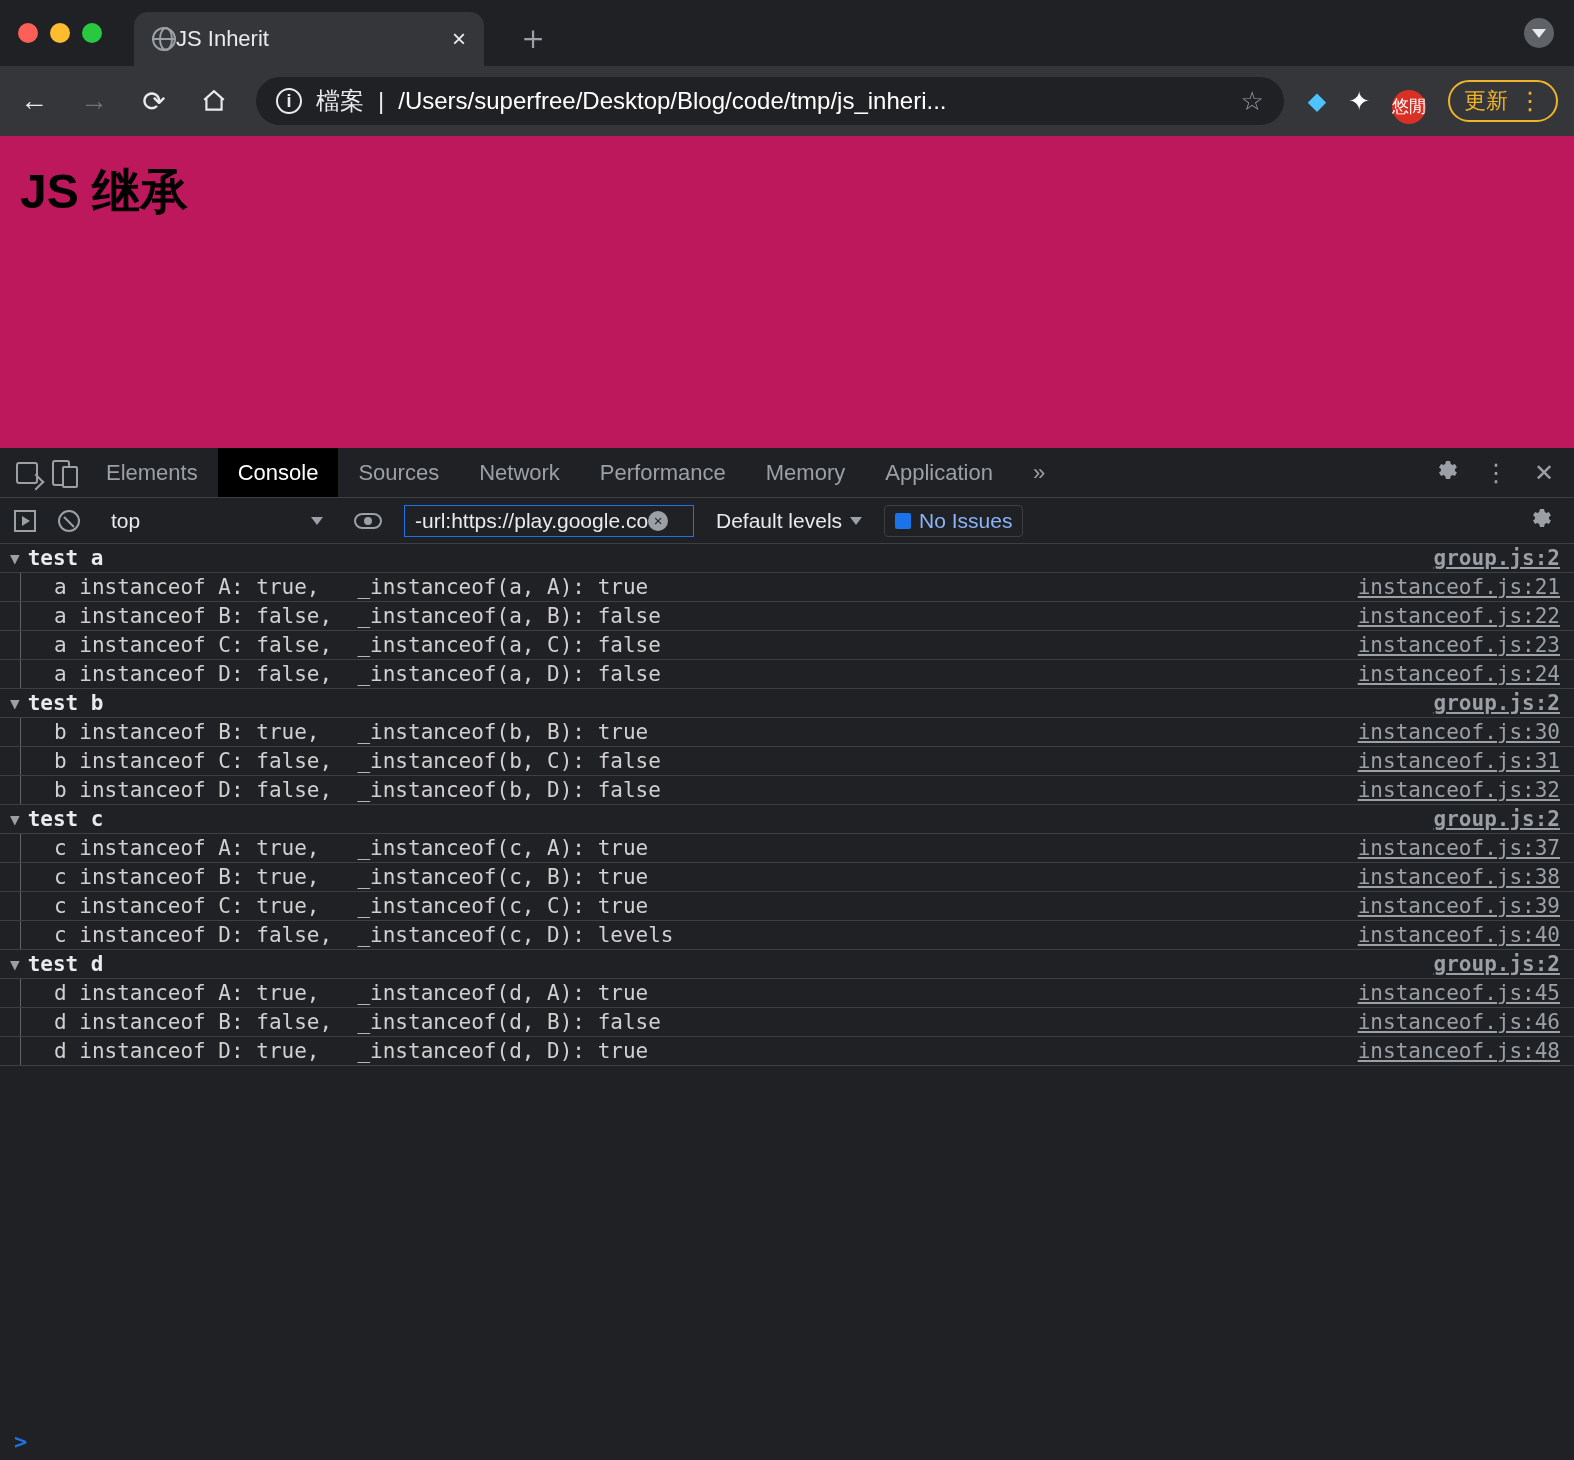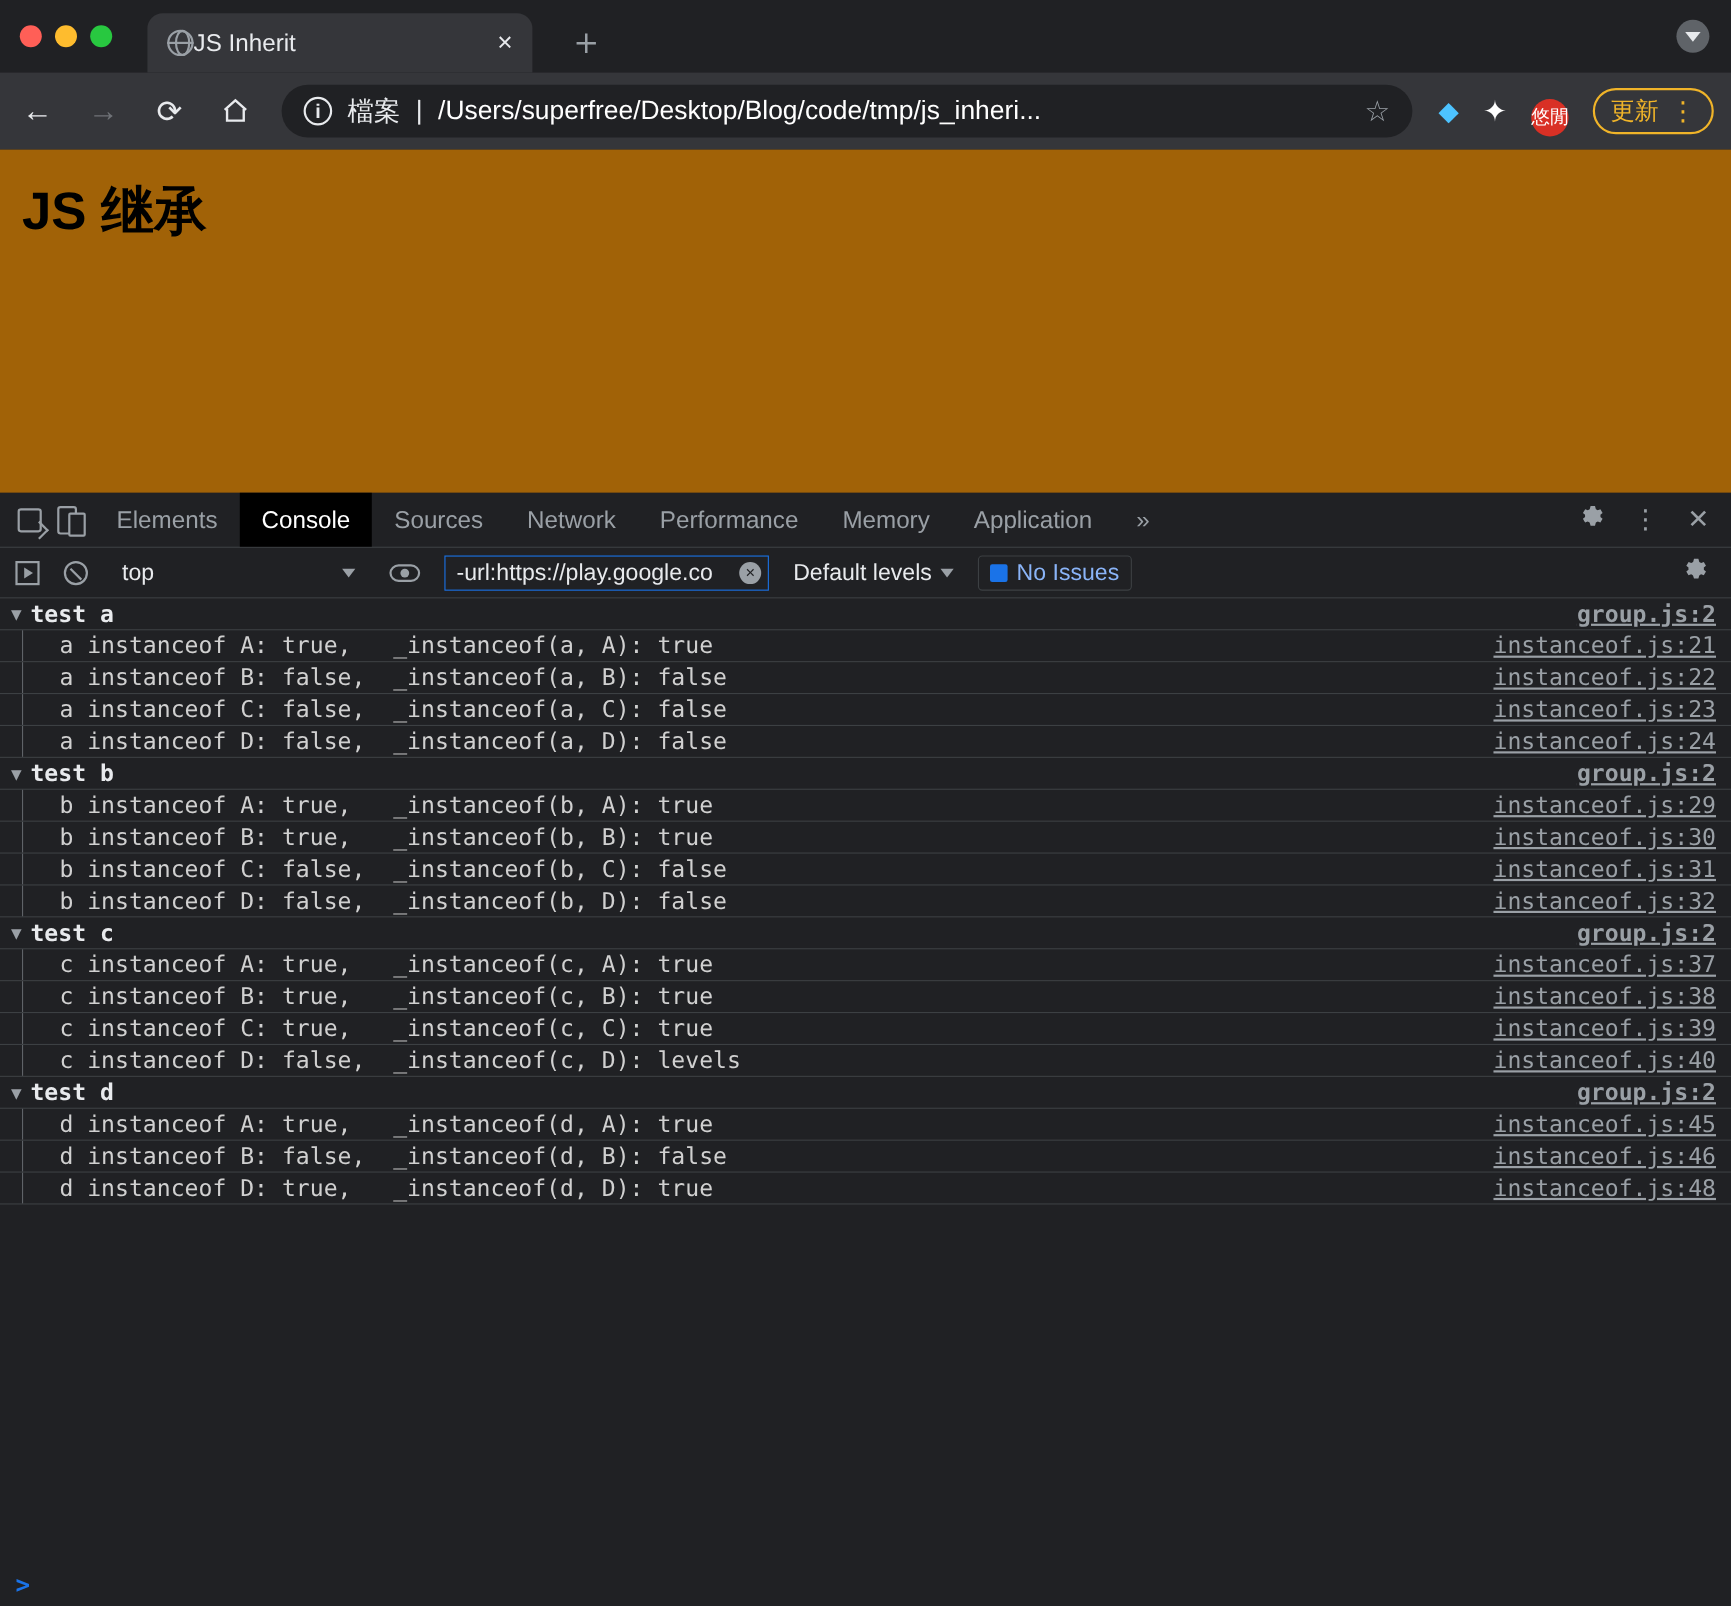--- a/index.html
+++ b/index.html
@@ -96,21 +96,21 @@
 .update-pill .kebab { color:#f0b429; font-size:24px; }
 .profile-dot {
   width:30px; height:30px; border-radius:50%; background:#5f6368;
   display:flex; align-items:center; justify-content:center; margin-left:6px;
 }
 .profile-dot::after { content:""; border-left:7px solid transparent; border-right:7px solid transparent;
   border-top:9px solid #e8eaed; }
 
 
 .page-content {
-  background: #a16207;
+  background: #be185d;
   height: 312px;
   padding: 24px 20px;
 }
 .page-content h1 { font-size: 48px; font-weight: 700; color:#000; }
 
 
 .devtools { background:#202124; color:#e8eaed; display:flex; flex-direction:column; height: calc(1460px - 66px - 70px - 312px); }
 
 .dt-tabs {
   height: 50px;
@@ -146,21 +146,21 @@
 .ctx-select {
   min-width: 230px; height:30px; border:1px solid transparent;
   display:flex; align-items:center; justify-content:space-between; padding:0 8px; color:#e8eaed;
 }
 .ctx-select .caret, .lvl .caret { border-left:6px solid transparent; border-right:6px solid transparent; border-top:8px solid #9aa0a6; }
 .eye-icon { width:28px; height:16px; border:2px solid #9aa0a6; border-radius:60% / 100%; position:relative; }
 .eye-icon::after { content:""; position:absolute; top:50%; left:50%; width:8px; height:8px; margin:-4px 0 0 -4px;
   background:#9aa0a6; border-radius:50%; }
 .filter-input {
   border:1px solid #1a73e8; height:32px; display:flex; align-items:center; padding:0 6px 0 10px;
-  color:#e8eaed; gap:24px; min-width: 290px;
+  color:#e8eaed; gap:0; min-width: 290px;
 }
 .filter-input .clear-btn { width:20px; height:20px; border-radius:50%; background:#9aa0a6; color:#202124;
   display:flex; align-items:center; justify-content:center; font-size:15px; }
 .lvl { display:flex; align-items:center; gap:8px; color:#e8eaed; }
 .issues-pill { border:1px solid #3c4043; border-radius:4px; padding:3px 10px; display:flex; align-items:center; gap:8px; color:#8ab4f8; }
 .issues-pill .sq { width:16px; height:16px; background:#1a73e8; border-radius:2px; }
 .gear-right { margin-left:auto; color:#9aa0a6; font-size:24px; padding-right:8px; }
 
 
 .console-body { flex:1; overflow:auto; font-family: Menlo, Consolas, monospace; font-size:21px; }
@@ -320,24 +320,20 @@
       <div class="log-row">
         <span class="msg">a instanceof D: false,  _instanceof(a, D): false</span>
         <span class="src">instanceof.js:24</span>
       </div>
       <div class="group-header">
         <span class="disclose">▼</span>
         <span class="gtitle">test b</span>
         <span class="src">group.js:2</span>
       </div>
       <div class="log-row">
-        <span class="msg">b instanceof A: true,   _instanceof(b, A): true</span>
-        <span class="src">instanceof.js:29</span>
-      </div>
-      <div class="log-row">
         <span class="msg">b instanceof B: true,   _instanceof(b, B): true</span>
         <span class="src">instanceof.js:30</span>
       </div>
       <div class="log-row">
         <span class="msg">b instanceof C: false,  _instanceof(b, C): false</span>
         <span class="src">instanceof.js:31</span>
       </div>
       <div class="log-row">
         <span class="msg">b instanceof D: false,  _instanceof(b, D): false</span>
         <span class="src">instanceof.js:32</span>

